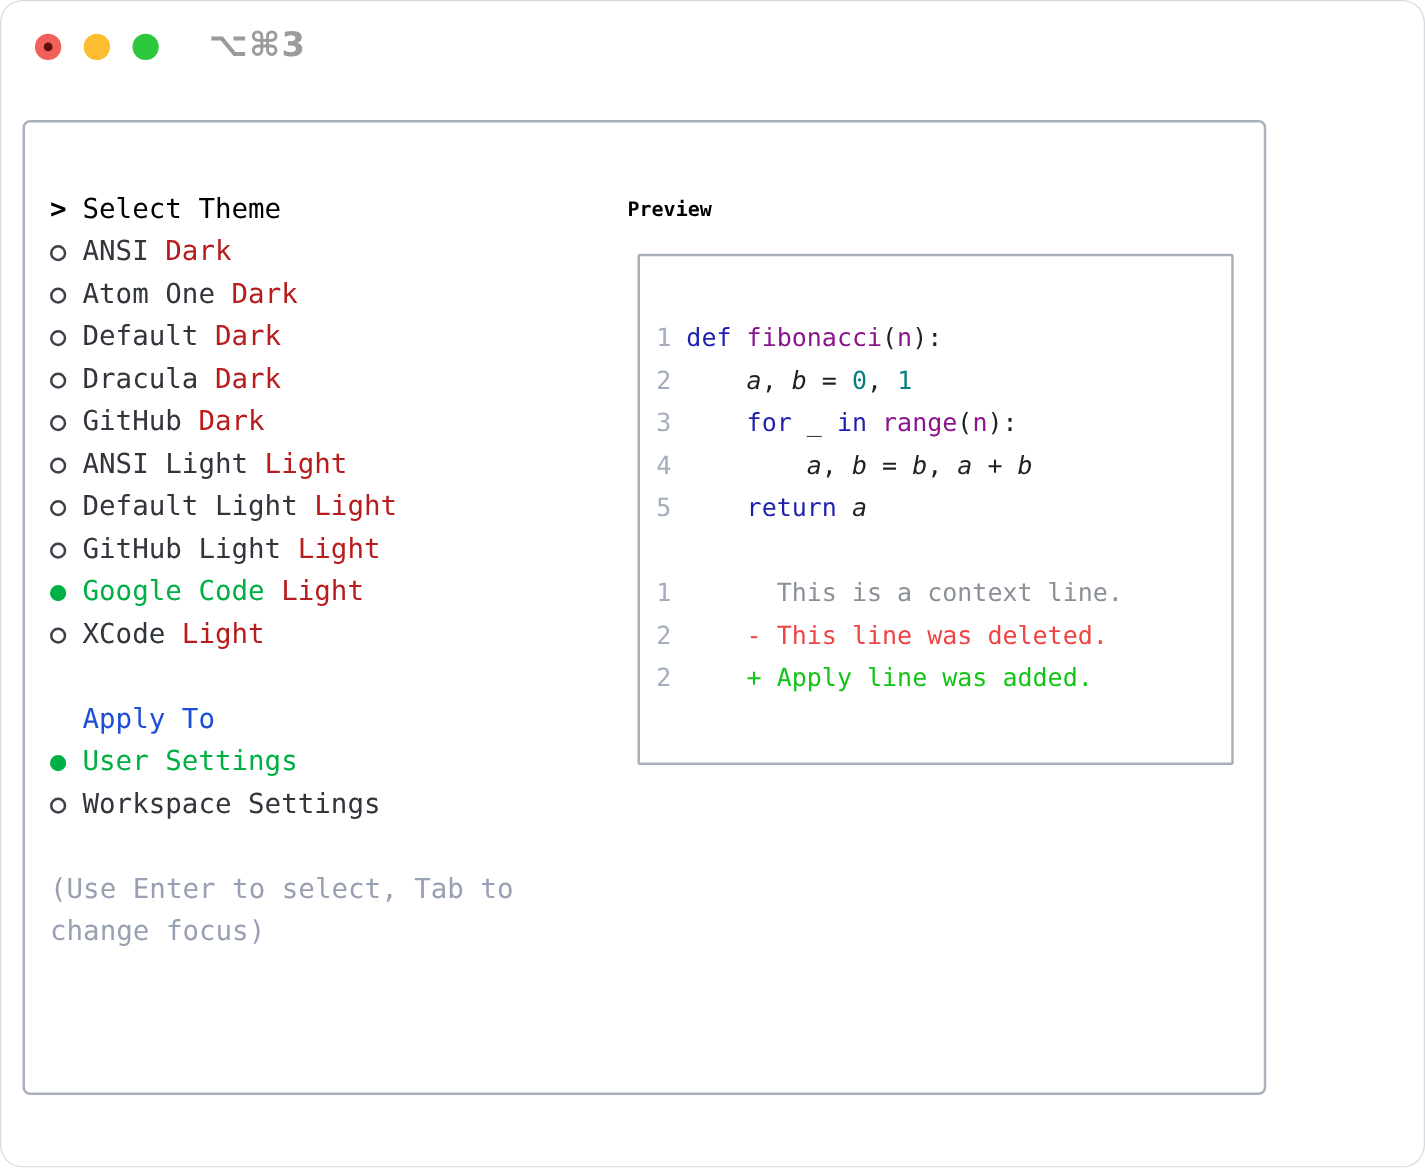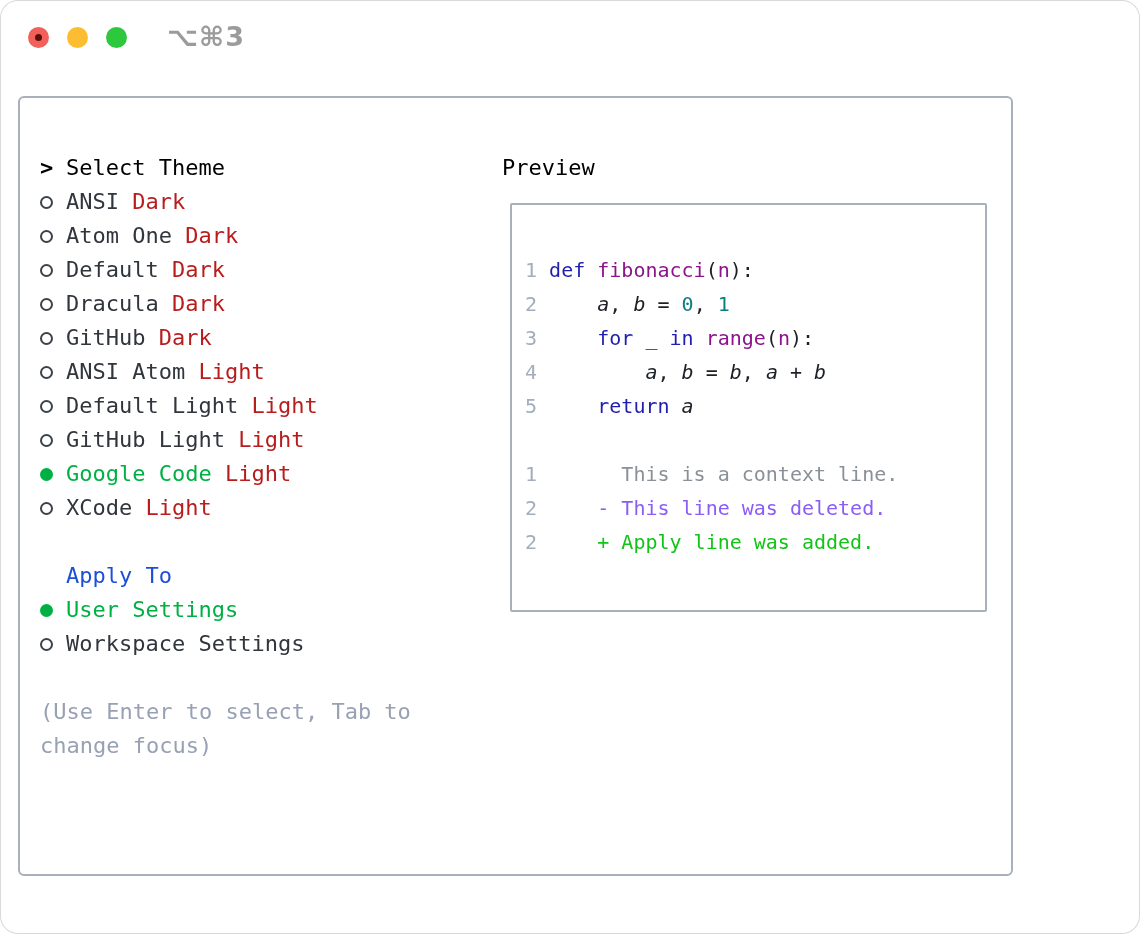--- a/index.html
+++ b/index.html
@@ -55,38 +55,38 @@
   .radio.sel { background: #00b044; border-color: #00b044; }
   .heading { font-weight: normal; color: #000000; }
   .subheading { color: #1d4ed8; }
   .name { color: #31353c; }
   .name.sel { color: #00b044; }
   .variant { color: #b91c1c; }
   .hint-line { height: 34px; line-height: 34px; color: #98a1b3; white-space: pre; }
   
   .preview-label {
     position: absolute; left: 482px; top: 53px; height: 34px; line-height: 34px;
-    font-size: 22px; font-weight: normal; color: #000000;
+    font-size: 16px; font-weight: bold; color: #000000;
   }
   .preview-box {
     position: absolute; left: 490px; top: 105px;
     width: 477px; height: 409px;
     border: 2px solid #a9b0bb; border-radius: 2px;
     box-sizing: border-box; background: #ffffff;
     padding: 48px 0 0 13px; overflow: hidden;
   }
   .code-line { height: 34px; line-height: 34px; font-size: 20px; white-space: pre; }
   .ln          { color: #a3adbd; }
   .tk-plain    { color: #1d2025; }
   .tk-keyword  { color: #1e1fae; }
   .tk-function { color: #8c138c; }
   .tk-literal  { color: #0a7d7d; }
   .tk-variable { color: #1d2025; font-style: italic; }
   .tk-context  { color: #8a9098; }
-  .tk-deleted  { color: #8b5cf6; text-align: center; }
+  .tk-deleted  { color: #ef4444; text-align: center; }
   .tk-added    { color: #12c416; }
 </style>
 </head>
 <body>
 
 <div class="window">
   <div class="titlebar">
     <span class="tl red">
         <span class="dot"></span>
       </span>
@@ -96,21 +96,21 @@
   </div>
 
   <div class="panel">
     <div class="menu" id="menu">
         <div class="row"><span class="marker"><span class="prompt">&gt;</span></span><span class="heading">Select Theme</span></div>
         <div class="row"><span class="marker"><span class="radio"></span></span><span class="label"><span class="name">ANSI</span><span class="variant"> Dark</span></span></div>
         <div class="row"><span class="marker"><span class="radio"></span></span><span class="label"><span class="name">Atom One</span><span class="variant"> Dark</span></span></div>
         <div class="row"><span class="marker"><span class="radio"></span></span><span class="label"><span class="name">Default</span><span class="variant"> Dark</span></span></div>
         <div class="row"><span class="marker"><span class="radio"></span></span><span class="label"><span class="name">Dracula</span><span class="variant"> Dark</span></span></div>
         <div class="row"><span class="marker"><span class="radio"></span></span><span class="label"><span class="name">GitHub</span><span class="variant"> Dark</span></span></div>
-        <div class="row"><span class="marker"><span class="radio"></span></span><span class="label"><span class="name">ANSI Atom</span><span class="variant"> Light</span></span></div>
+        <div class="row"><span class="marker"><span class="radio"></span></span><span class="label"><span class="name">ANSI Light</span><span class="variant"> Light</span></span></div>
         <div class="row"><span class="marker"><span class="radio"></span></span><span class="label"><span class="name">Default Light</span><span class="variant"> Light</span></span></div>
         <div class="row"><span class="marker"><span class="radio"></span></span><span class="label"><span class="name">GitHub Light</span><span class="variant"> Light</span></span></div>
         <div class="row"><span class="marker"><span class="radio sel"></span></span><span class="label"><span class="name sel">Google Code</span><span class="variant"> Light</span></span></div>
         <div class="row"><span class="marker"><span class="radio"></span></span><span class="label"><span class="name">XCode</span><span class="variant"> Light</span></span></div>
         <div class="row"></div>
         <div class="row"><span class="marker"></span><span class="subheading">Apply To</span></div>
         <div class="row"><span class="marker"><span class="radio sel"></span></span><span class="name sel">User Settings</span></div>
         <div class="row"><span class="marker"><span class="radio"></span></span><span class="name">Workspace Settings</span></div>
         <div class="row"></div>
         <div class="hint-line">(Use Enter to select, Tab to</div>

